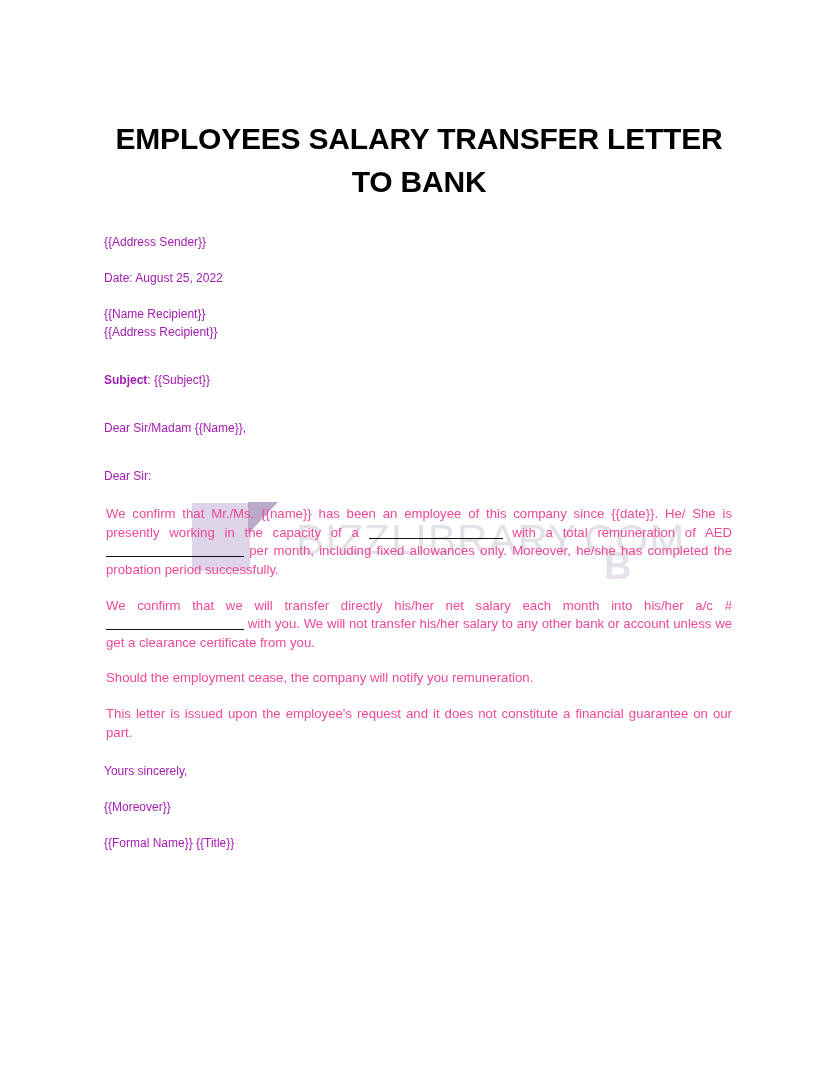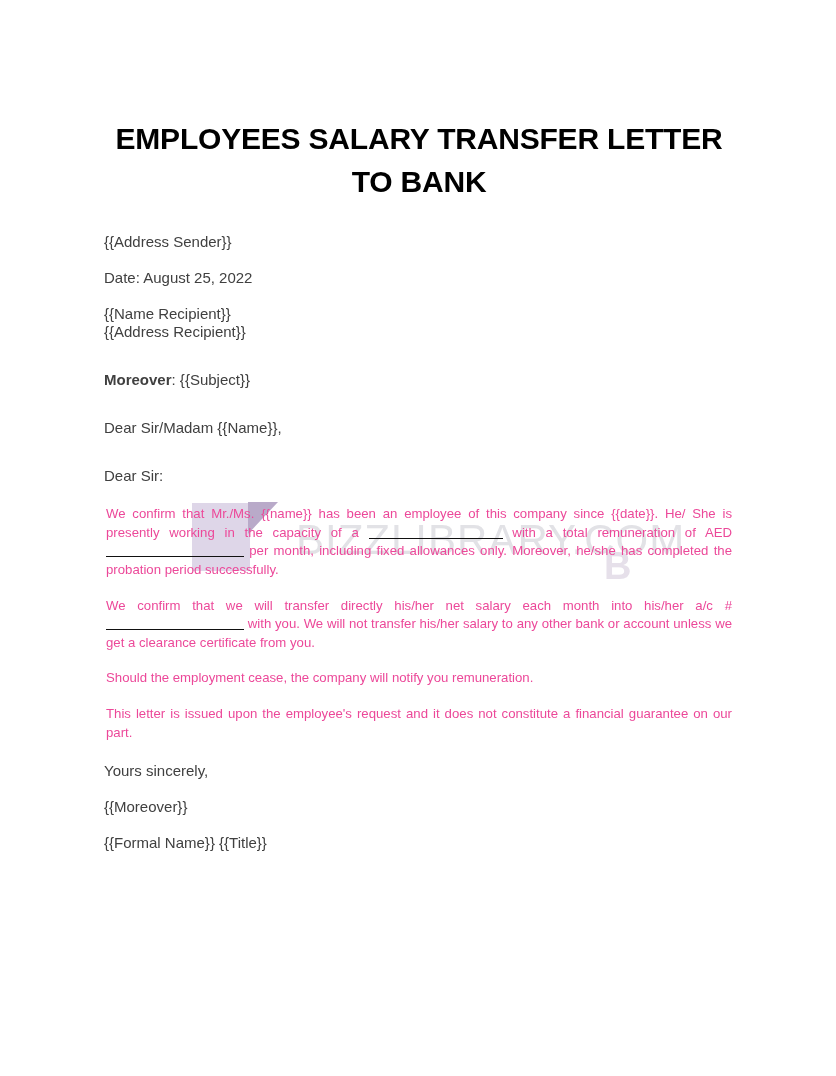--- a/index.html
+++ b/index.html
@@ -90,23 +90,23 @@
     padding-top: 118px;
     font-size: 30px;
     line-height: 1.42;
     font-weight: 700;
     text-align: center;
     letter-spacing: -0.2px;
     color: #000000;
   }
 
   .line {
-    font-size: 15px;
+    font-size: 12px;
     line-height: 18px;
-    color: #404040;
+    color: #a21caf;
     white-space: pre-wrap;
   }
 
   .para {
     font-size: 13.2px;
     line-height: 18.6px;
     text-align: justify;
     color: #ec4899;
     margin: 2px;
   }
@@ -154,21 +154,21 @@
     <div class="sp-2"></div>
 
     <div class="line">Date: August 25, 2022</div>
     <div class="sp-2"></div>
 
     <div class="line">{{Name Recipient}}</div>
     <div class="line">{{Address Recipient}}</div>
 
     <div class="sp-4"></div>
 
-    <div class="line"><span class="bold">Moreover</span><span>: {{Subject}}</span></div>
+    <div class="line"><span class="bold">Subject</span><span>: {{Subject}}</span></div>
 
     <div class="sp-4"></div>
 
     <div class="line">Dear Sir/Madam {{Name}},</div>
 
     <div class="sp-4"></div>
 
     <div class="line">Dear Sir:</div>
 
     <div class="sp-2"></div>

